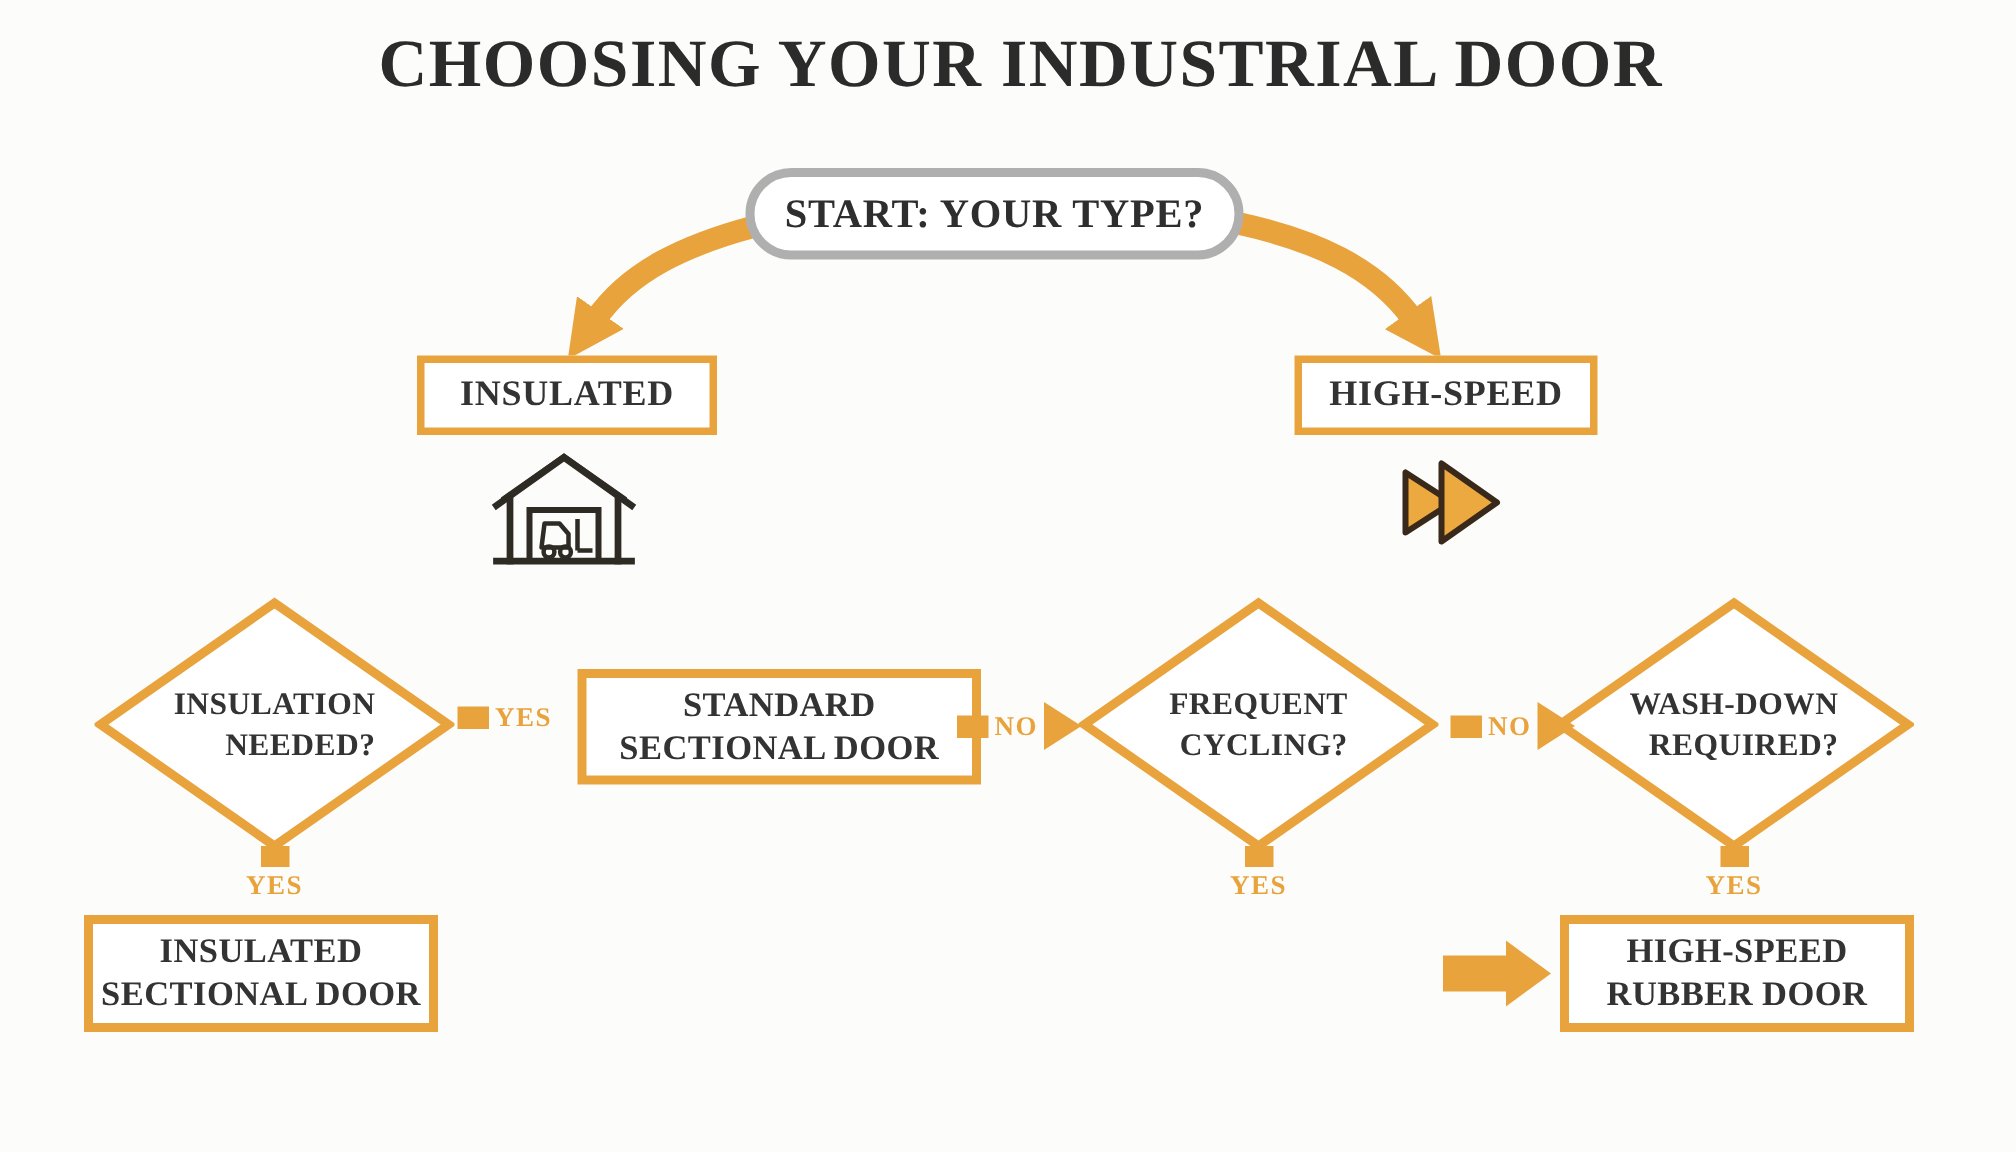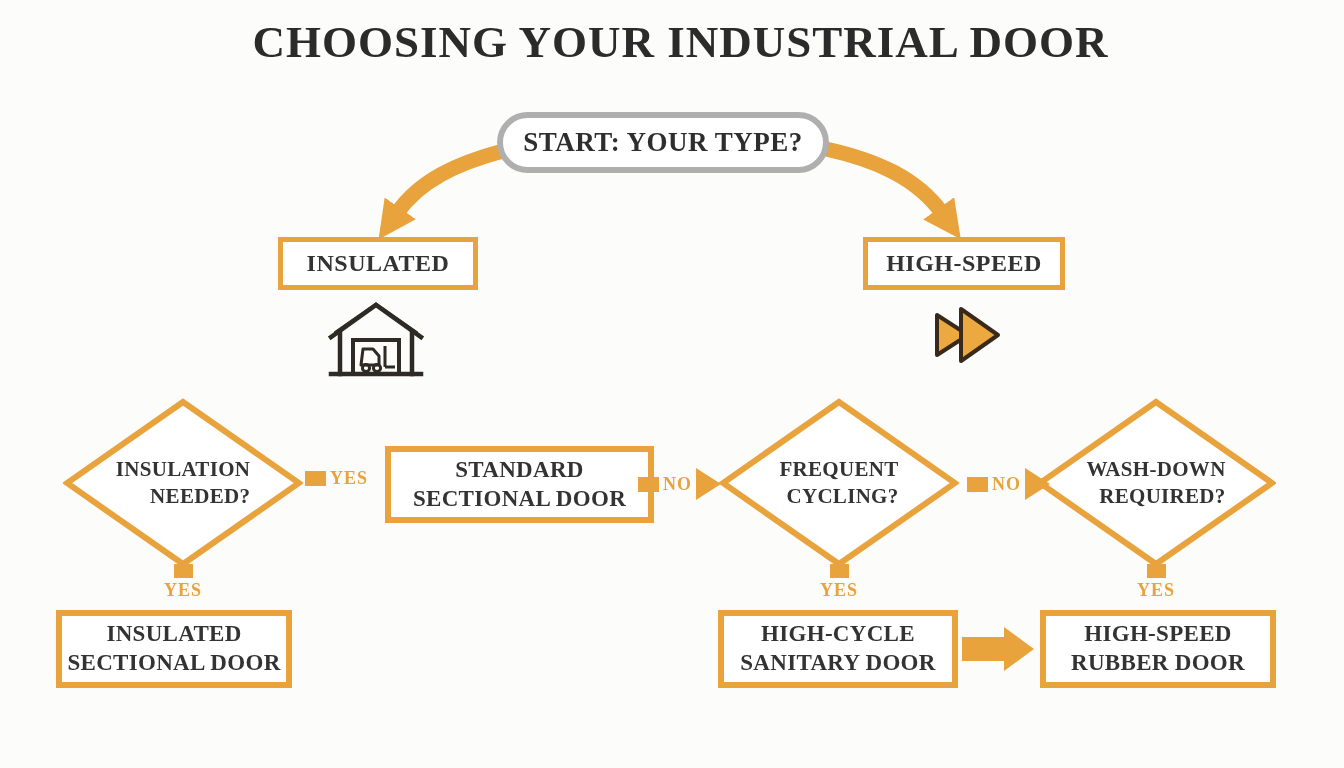--- a/index.html
+++ b/index.html
@@ -146,24 +146,20 @@
   </div>
   <div class="vconn" style="left:1156px;top:564px;">
     <span class="sq"></span>
     <span class="clabel">YES</span>
   </div>
 
   <div class="obox result" style="left:56px;top:610px;width:236px;height:78px;">
     <span>INSULATED
 SECTIONAL DOOR</span>
   </div>
-  <div class="obox result" style="left:718px;top:610px;width:240px;height:78px;">
-    <span>HIGH-CYCLE
-SANITARY DOOR</span>
-  </div>
   <div class="obox result" style="left:1040px;top:610px;width:236px;height:78px;">
     <span>HIGH-SPEED
 RUBBER DOOR</span>
   </div>
 
   <div class="blockarrow" style="left:962px;top:627px;">
     <span class="shaft"></span>
     <span class="head"></span>
   </div>
 

